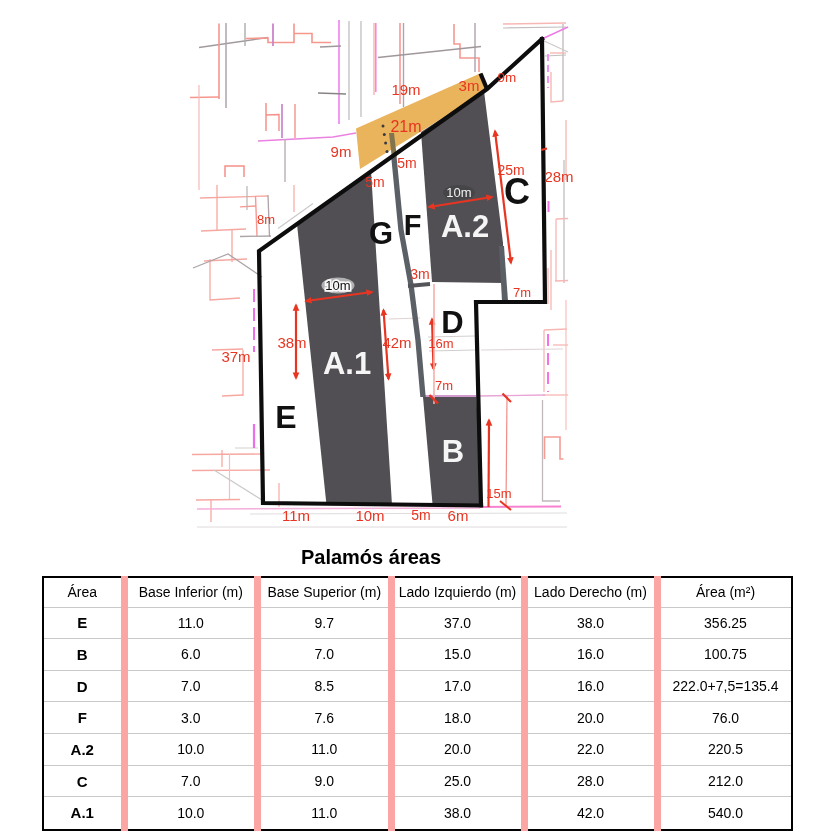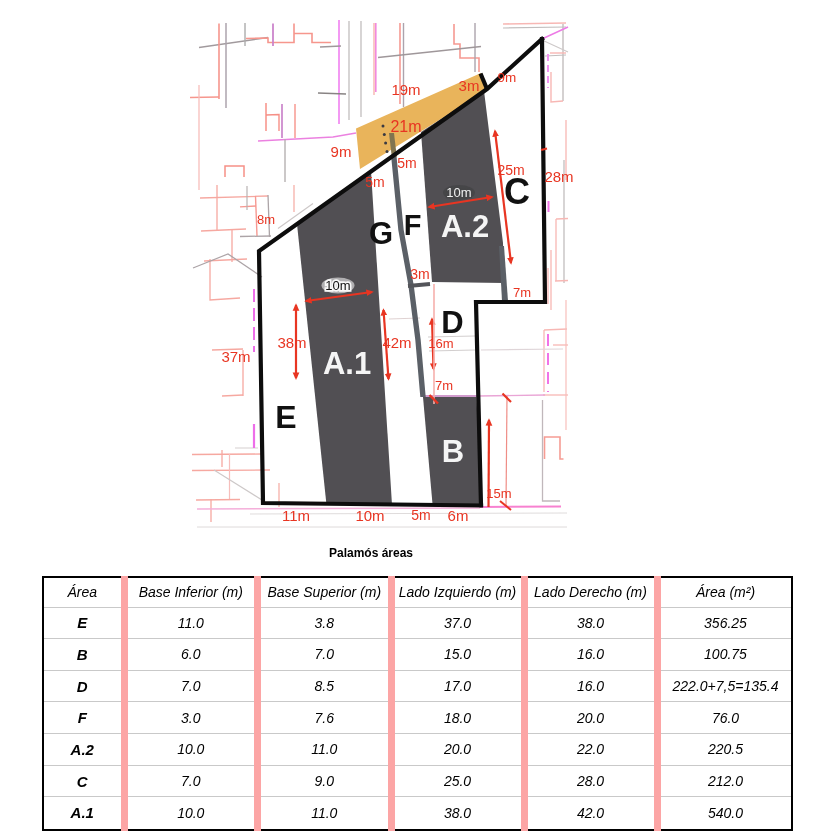--- a/index.html
+++ b/index.html
@@ -1,20 +1,20 @@
 <!DOCTYPE html>
 <html><head>
 <meta charset="utf-8">
 <style>
 html,body{margin:0;padding:0;background:#fff;}
 body{width:829px;height:840px;font-family:"Liberation Sans",sans-serif;}
 #page{position:relative;width:829px;height:840px;overflow:hidden;padding-left:28px;}
 #map{position:absolute;left:0;top:0;filter:blur(0.55px);}
-#title{position:absolute;left:0;top:546px;width:742px;text-align:center;font-size:12px;font-weight:bold;color:#000;}
-#tbl{position:absolute;left:42px;top:576px;width:750.5px;height:254.5px;border:2px solid #000;border-collapse:collapse;table-layout:fixed;font-style:italic;}
+#title{position:absolute;left:0;top:546px;width:742px;text-align:center;font-size:20px;font-weight:bold;color:#000;}
+#tbl{position:absolute;left:42px;top:576px;width:750.5px;height:254.5px;border:2px solid #000;border-collapse:collapse;table-layout:fixed;}
 #tbl td{border-left:7px solid #fca5a5;border-top:1px solid #c9c9c9;text-align:center;vertical-align:middle;font-size:14px;color:#000;padding:0;}
 #tbl tr.h td{border-top:none;}
 #tbl td:first-child{border-left:none;}
 #tbl td.b{font-weight:bold;font-size:15px;}
 </style>
 </head>
 <body>
 <div id="page">
 <svg id="map" width="829" height="566" viewBox="0 0 829 566">
 <defs>
@@ -221,21 +221,21 @@
           <td>Área</td>
           <td>Base Inferior (m)</td>
           <td>Base Superior (m)</td>
           <td>Lado Izquierdo (m)</td>
           <td>Lado Derecho (m)</td>
           <td>Área (m²)</td>
         </tr>
 <tr>
           <td class="b">E</td>
           <td>11.0</td>
-          <td>3.8</td>
+          <td>9.7</td>
           <td>37.0</td>
           <td>38.0</td>
           <td>356.25</td>
         </tr>
 <tr>
           <td class="b">B</td>
           <td>6.0</td>
           <td>7.0</td>
           <td>15.0</td>
           <td>16.0</td>

